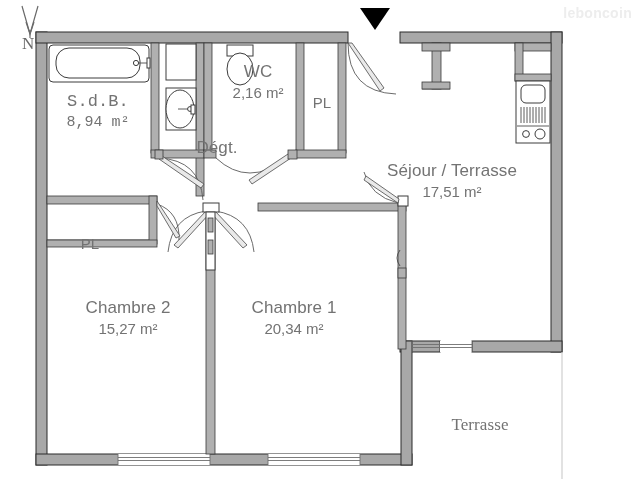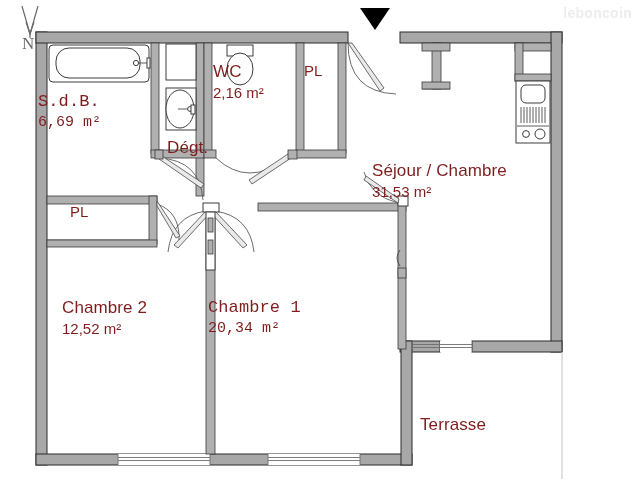--- a/index.html
+++ b/index.html
@@ -69,32 +69,33 @@
   .compass-stroke {
     fill: none;
     stroke: #6a6a6a;
     stroke-width: 1.2;
   }
   .entry-marker {
     fill: #000000;
   }
   .room-label {
     position: absolute;
-    text-align: left;
-    color: #7f1d1d;
+    text-align: center;
+    color: #737373;
     white-space: nowrap;
     line-height: 1.18;
     user-select: none;
   }
   .room-name {
     font-size: 17px;
     letter-spacing: 0.1px;
   }
   .room-name.small {
     font-size: 15px;
+    margin-top: 32px;
   }
   .room-area {
     font-size: 15px;
     margin-top: 2px;
   }
   .compass-letter {
     position: absolute;
     font-size: 17px;
     color: #6a6a6a;
     font-family: "Liberation Serif", serif;
@@ -311,52 +312,52 @@
     </g>
 
   </svg>
 
   <div class="compass-letter" style="left:22px; top:34px;">N</div>
 
   <div class="watermark">leboncoin</div>
 
   <div class="room-label" style="left:38px; top:92px; width:120px;font-family:Liberation Mono, monospace;">
     <div class="room-name">S.d.B.</div>
-    <div class="room-area">6,69 m²</div>
+    <div class="room-area">8,94 m²</div>
   </div>
 
   <div class="room-label" style="left:213px; top:62px; width:90px;">
     <div class="room-name">WC</div>
     <div class="room-area">2,16 m²</div>
   </div>
 
   <div class="room-label" style="left:304px; top:62px; width:36px;">
     <div class="room-name small">PL</div>
   </div>
 
   <div class="room-label" style="left:167px; top:138px; width:100px;">
     <div class="room-name">Dégt.</div>
   </div>
 
   <div class="room-label" style="left:70px; top:203px; width:40px;">
     <div class="room-name small">PL</div>
   </div>
 
   <div class="room-label" style="left:372px; top:161px; width:160px;">
-    <div class="room-name">Séjour / Chambre</div>
-    <div class="room-area">31,53 m²</div>
+    <div class="room-name">Séjour / Terrasse</div>
+    <div class="room-area">17,51 m²</div>
   </div>
 
   <div class="room-label" style="left:62px; top:298px; width:132px;">
     <div class="room-name">Chambre 2</div>
-    <div class="room-area">12,52 m²</div>
-  </div>
-
-  <div class="room-label" style="left:208px; top:298px; width:132px;font-family:Liberation Mono, monospace;">
+    <div class="room-area">15,27 m²</div>
+  </div>
+
+  <div class="room-label" style="left:228px; top:298px; width:132px;">
     <div class="room-name">Chambre 1</div>
     <div class="room-area">20,34 m²</div>
   </div>
 
-  <div class="room-label" style="left:420px; top:415px; width:120px;">
+  <div class="room-label" style="left:420px; top:415px; width:120px;font-family:Liberation Serif, serif;">
     <div class="room-name">Terrasse</div>
   </div>
 
 </div>
 
 </body></html>

